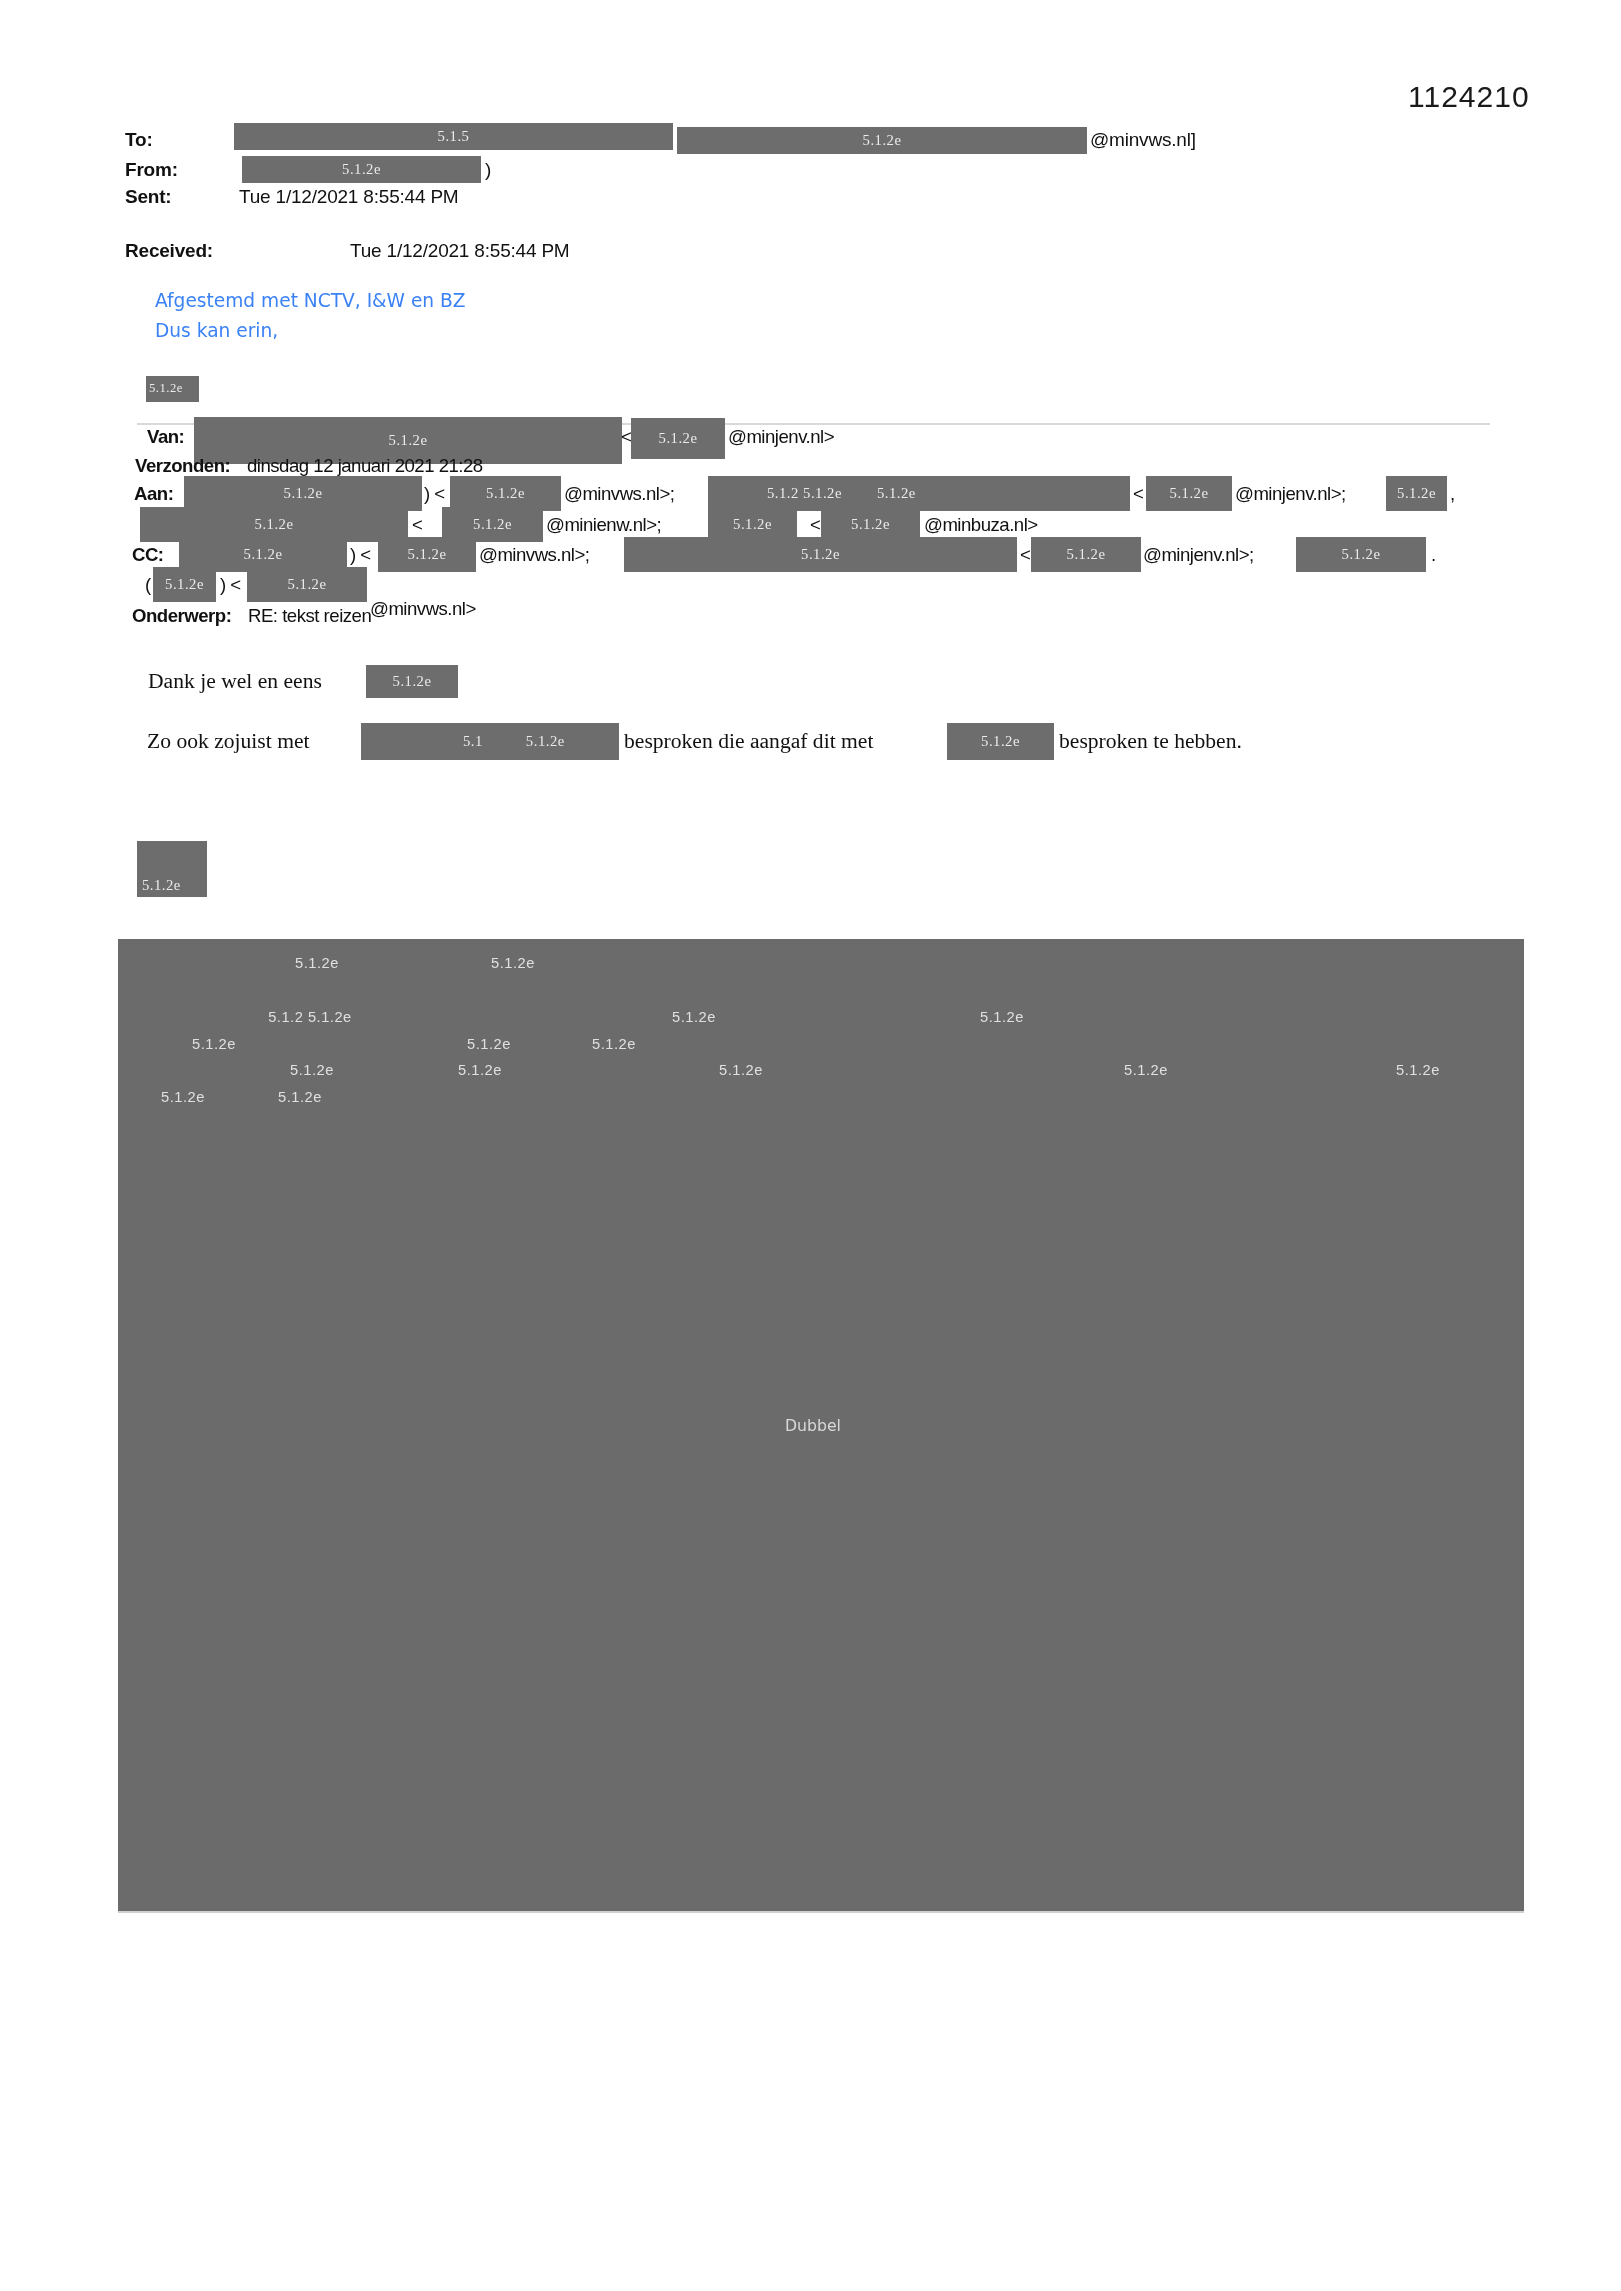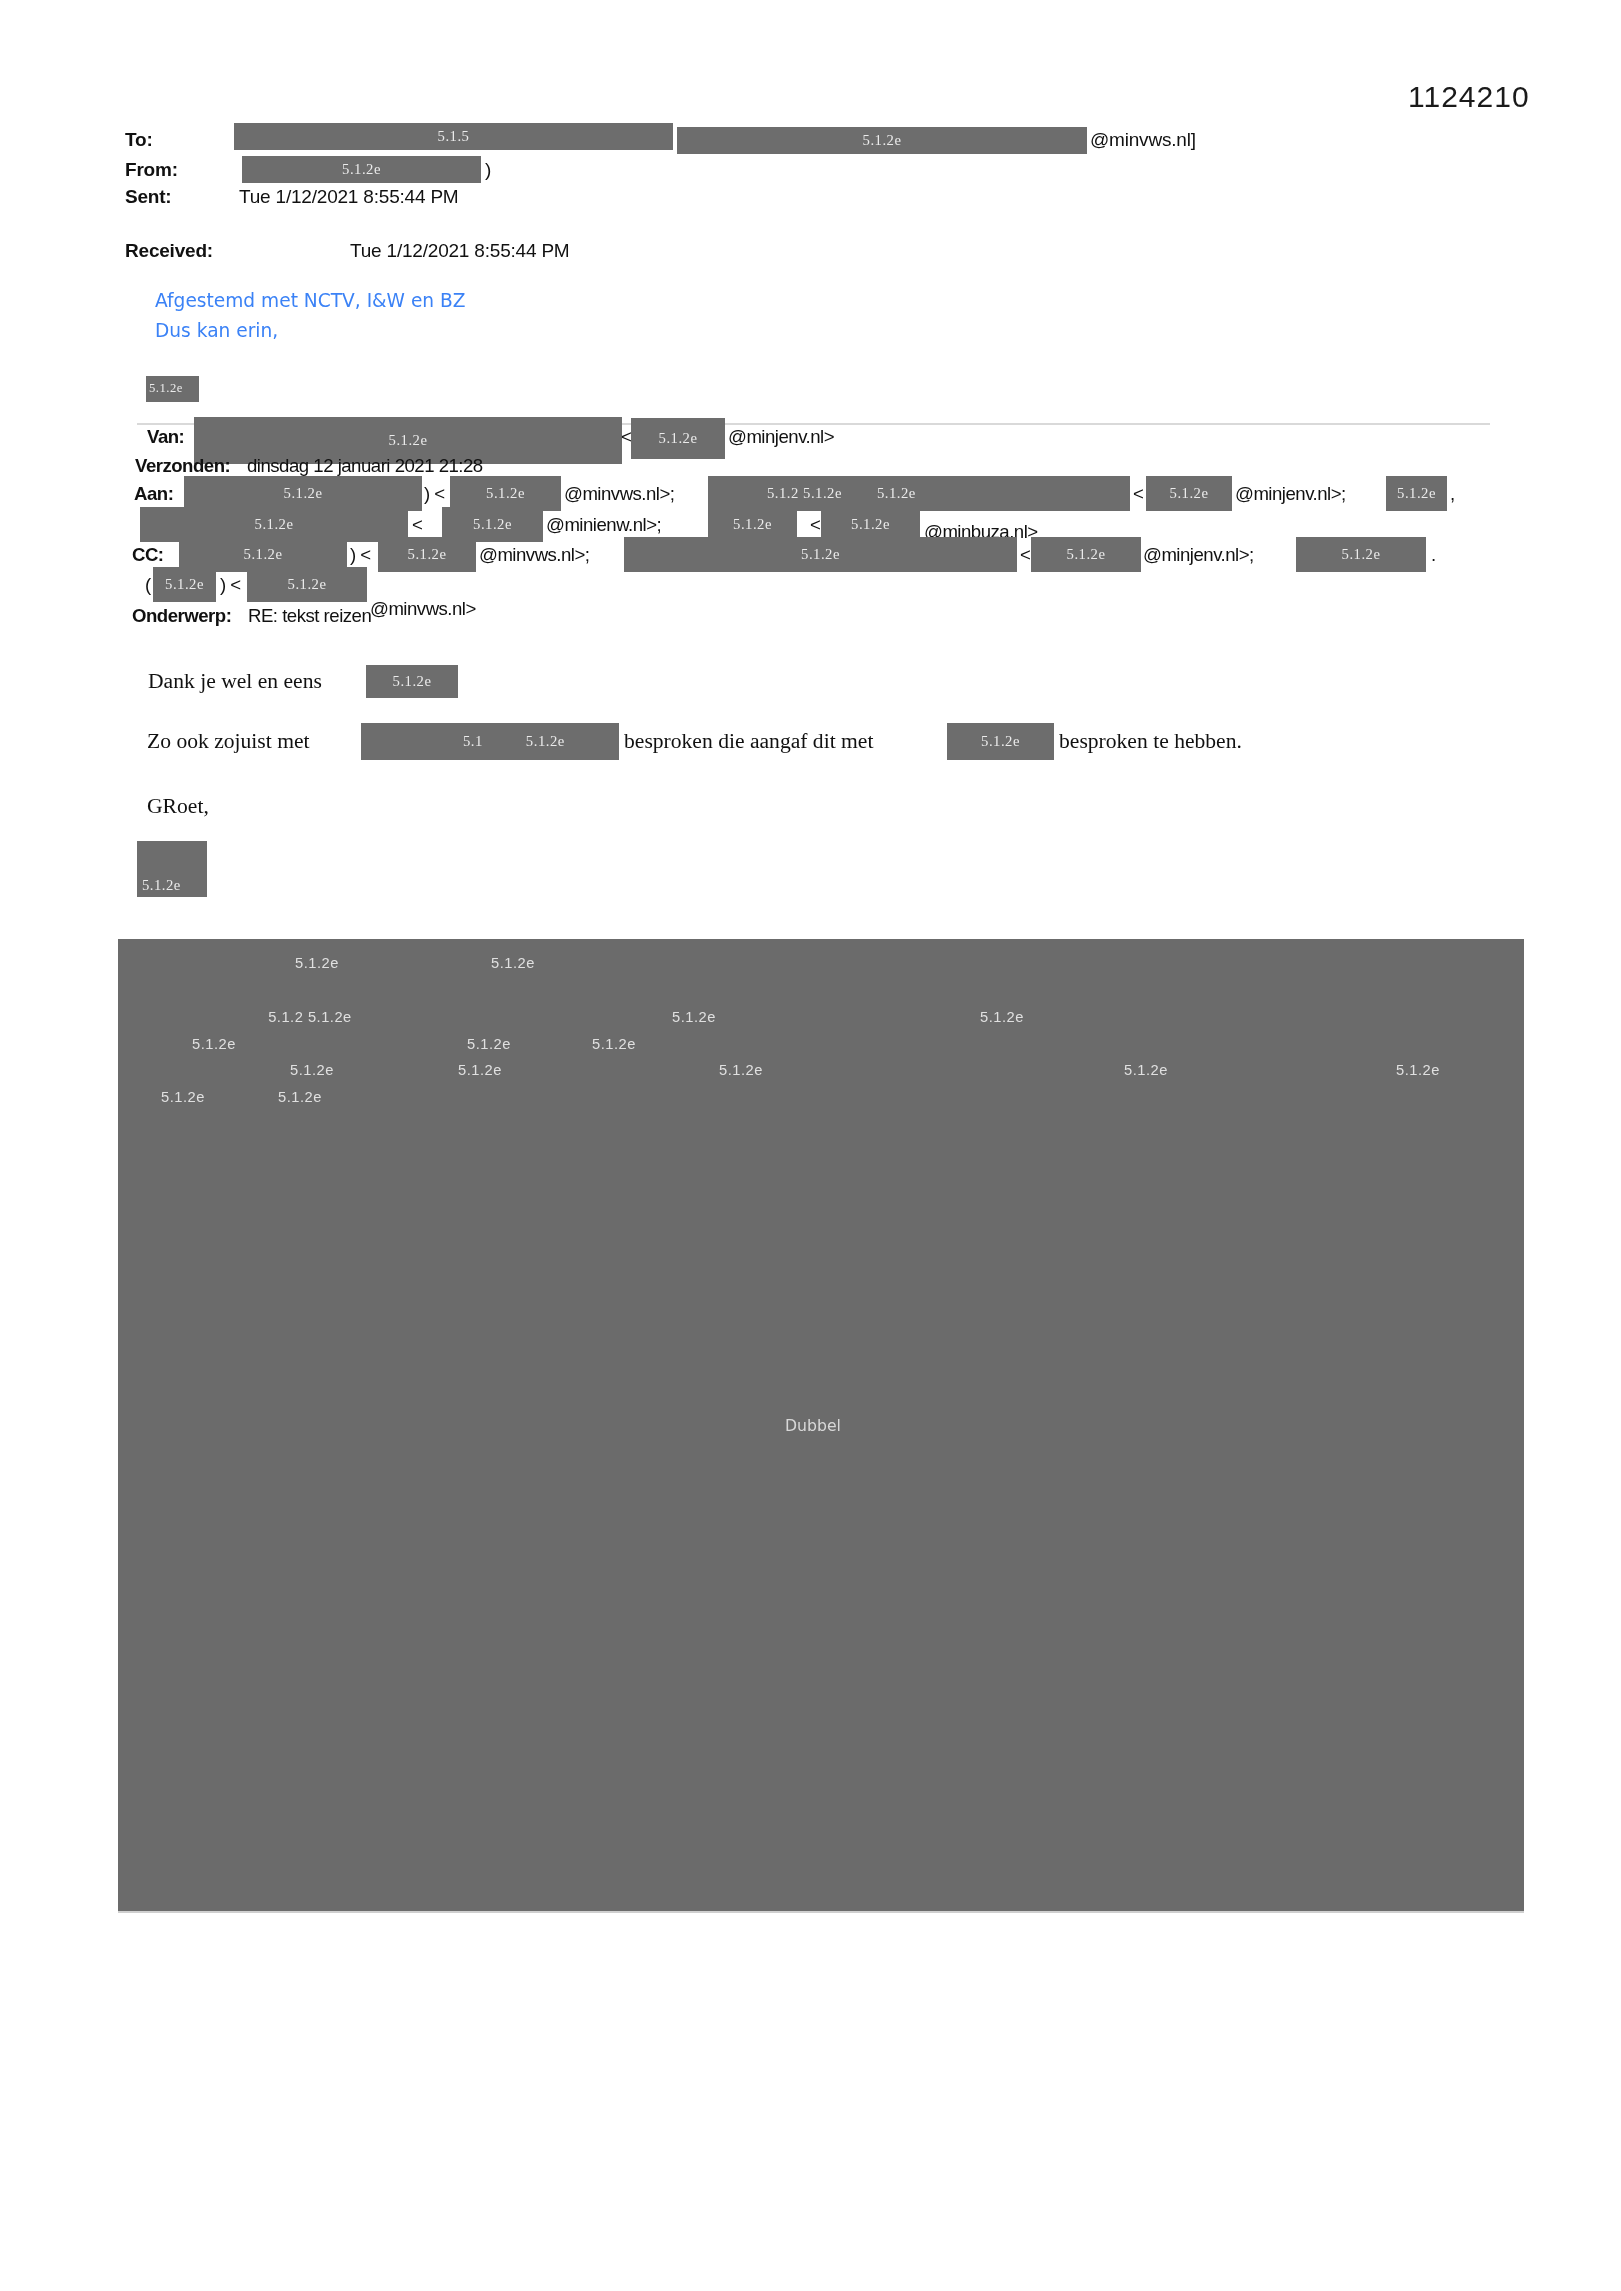--- a/index.html
+++ b/index.html
@@ -134,21 +134,21 @@
         <span>5.1.2e</span>
       </span>
     <span class="seg" style="left:546px;">@minienw.nl&gt;;</span>
     <span class="rbox" style="left:708px;width:89px;">
         <span>5.1.2e</span>
       </span>
     <span class="seg" style="left:810px;">&lt;</span>
     <span class="rbox" style="left:821px;width:99px;">
         <span>5.1.2e</span>
       </span>
-    <span class="seg" style="left:924px;margin-top:7px;">@minbuza.nl&gt;</span>
+    <span class="seg" style="left:924px;">@minbuza.nl&gt;</span>
   </div>
 
   <div class="row q" style="top:540px;">
     <span class="seg b" style="left:132px;">CC:</span>
     <span class="rbox" style="left:179px;width:168px;">
         <span>5.1.2e</span>
       </span>
     <span class="seg" style="left:350px;">) &lt;</span>
     <span class="rbox" style="left:378px;width:98px;">
         <span>5.1.2e</span>
@@ -198,23 +198,20 @@
       <span class="lblspan">5.1</span>
       <span class="lblspan">5.1.2e</span>
     </span>
     <span class="seg" style="left:624px;">besproken die aangaf dit met</span>
     <span class="rbox" style="left:947px;width:107px;height:37px;top:-2px;">
         <span>5.1.2e</span>
       </span>
     <span class="seg" style="left:1059px;">besproken te hebben.</span>
   </div>
 
-  <div class="row body" style="top:790px;">
-    <span class="seg" style="left:147px;">GRoet,</span>
-  </div>
 
   <span class="rbox sigbox">
       <span>5.1.2e</span>
     </span>
 
   <div class="block">
     <span class="blk-dubbel">Dubbel</span>
   <span class="blk-label" style="left: 199px; top: 23.5px;">5.1.2e</span>
       <span class="blk-label" style="left: 395px; top: 23.5px;">5.1.2e</span>
       <span class="blk-label" style="left: 192px; top: 78px;">5.1.2 5.1.2e</span>

